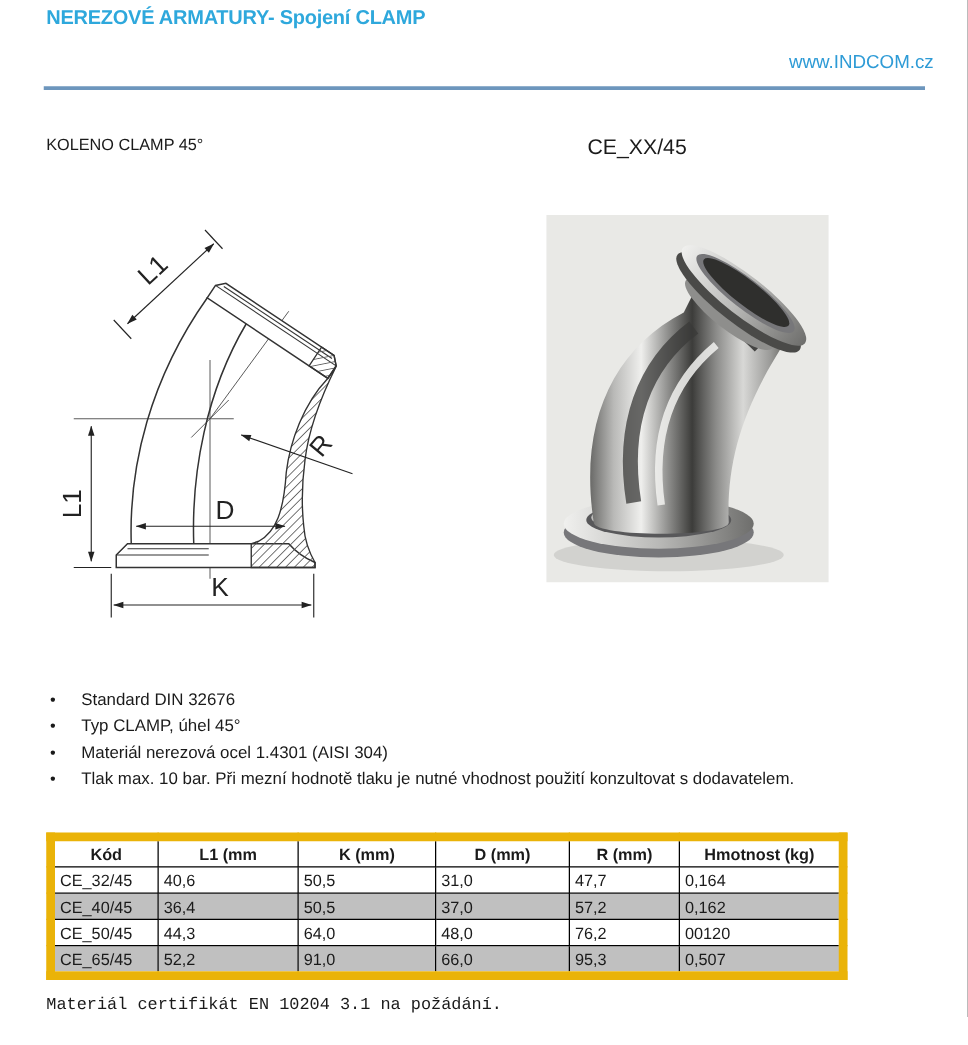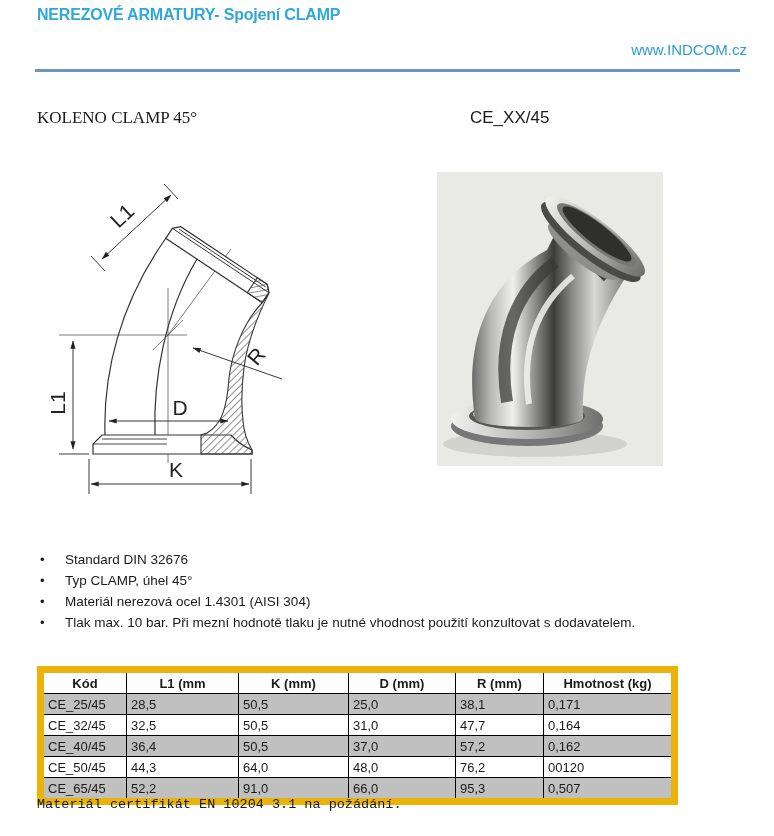--- a/index.html
+++ b/index.html
@@ -16,21 +16,21 @@
     position:absolute;left:37px;top:6px;
     font-size:16px;font-weight:bold;color:#2ea8dc;letter-spacing:-0.2px;
   }
   .website{
     position:absolute;right:27px;top:41px;
     font-size:15px;color:#2e9bd6;text-decoration:none;
   }
   .rule{
     position:absolute;left:35px;top:69px;width:705px;height:3px;background:#6d96bd;
   }
-  .product-name{position:absolute;left:37px;top:108px;font-size:17px;font-family:Liberation Serif, serif;}
+  .product-name{position:absolute;left:37px;top:108px;font-size:13px;}
   .product-code{position:absolute;left:470px;top:108px;font-size:17px;}
   .drawing{position:absolute;left:45px;top:163px;}
   .photo{position:absolute;left:437px;top:172px;}
   .bullets{
     position:absolute;left:37px;top:549px;margin:0;padding:0;list-style:none;
     font-size:13.5px;width:700px;
   }
   .bullets li{position:relative;padding-left:28px;line-height:21px;}
   .bullets li .dot{position:absolute;left:3px;top:0;font-size:13px;}
   table.spec{
@@ -204,31 +204,23 @@
       <tr>
         <th>Kód</th>
         <th>L1 (mm</th>
         <th>K (mm)</th>
         <th>D (mm)</th>
         <th>R (mm)</th>
         <th>Hmotnost (kg)</th>
       </tr>
     </thead>
     <tbody>
-      <tr class="stripe">
-        <td>CE_25/45</td>
-        <td>28,5</td>
-        <td>50,5</td>
-        <td>25,0</td>
-        <td>38,1</td>
-        <td>0,171</td>
-      </tr>
       <tr>
         <td>CE_32/45</td>
-        <td>32,5</td>
+        <td>40,6</td>
         <td>50,5</td>
         <td>31,0</td>
         <td>47,7</td>
         <td>0,164</td>
       </tr>
       <tr class="stripe">
         <td>CE_40/45</td>
         <td>36,4</td>
         <td>50,5</td>
         <td>37,0</td>

